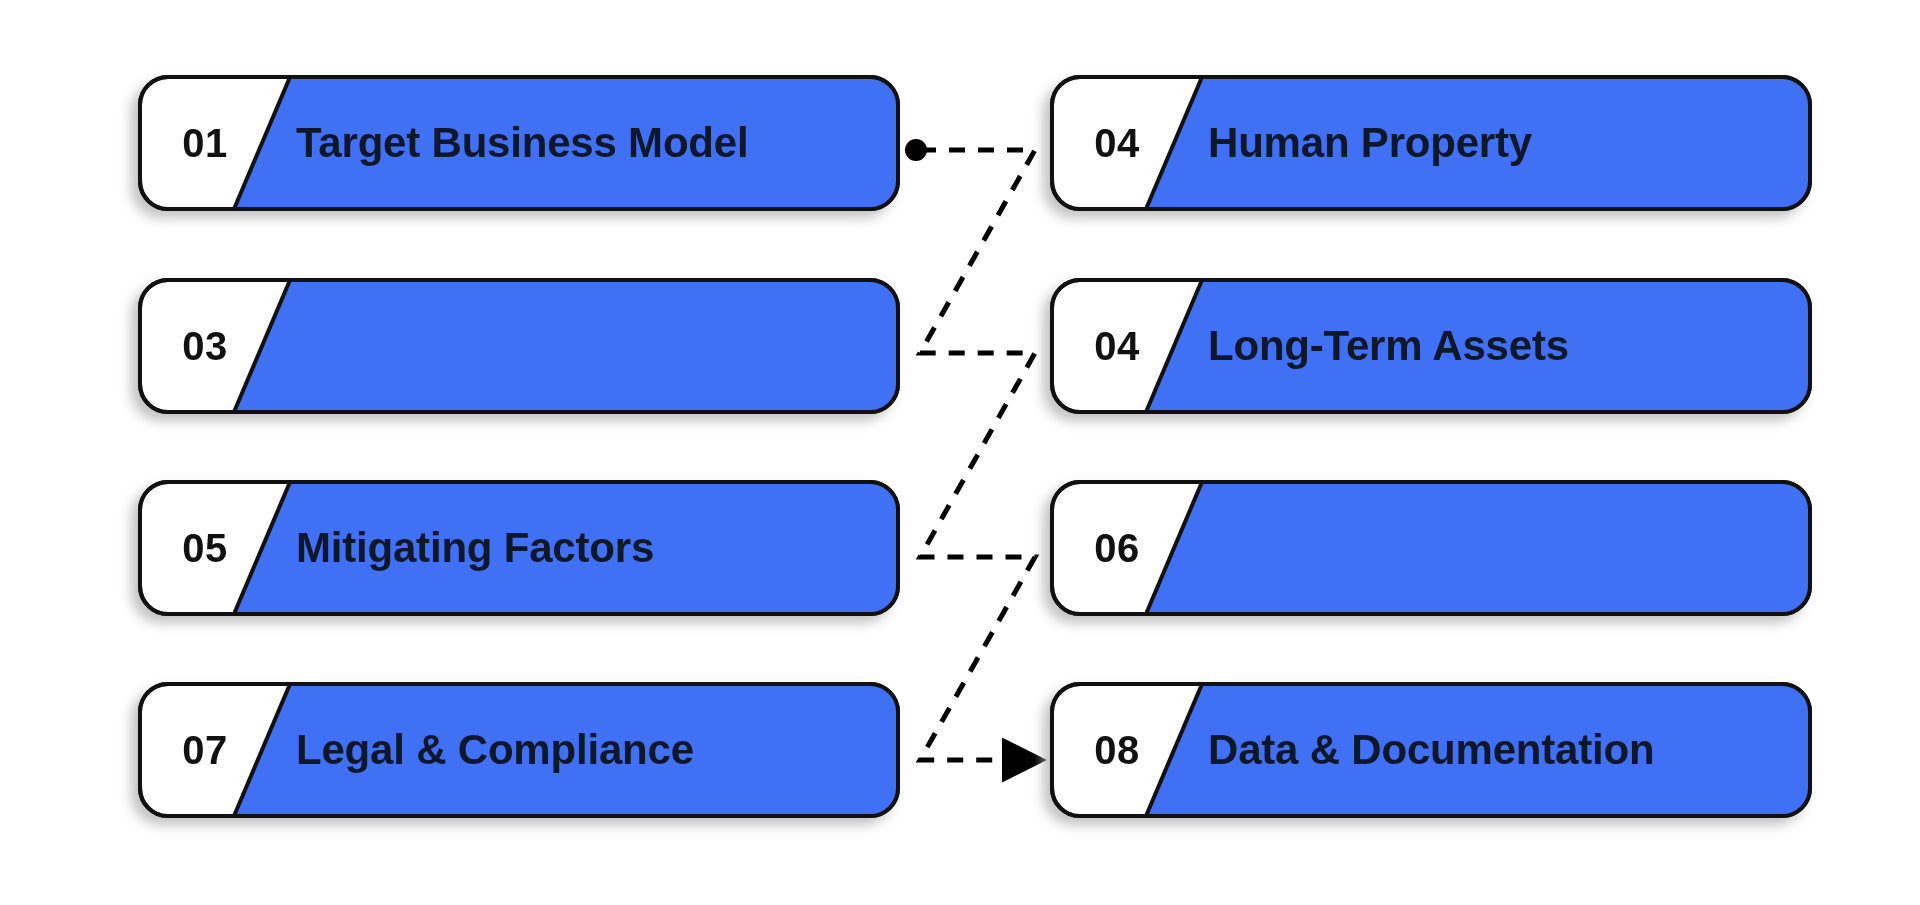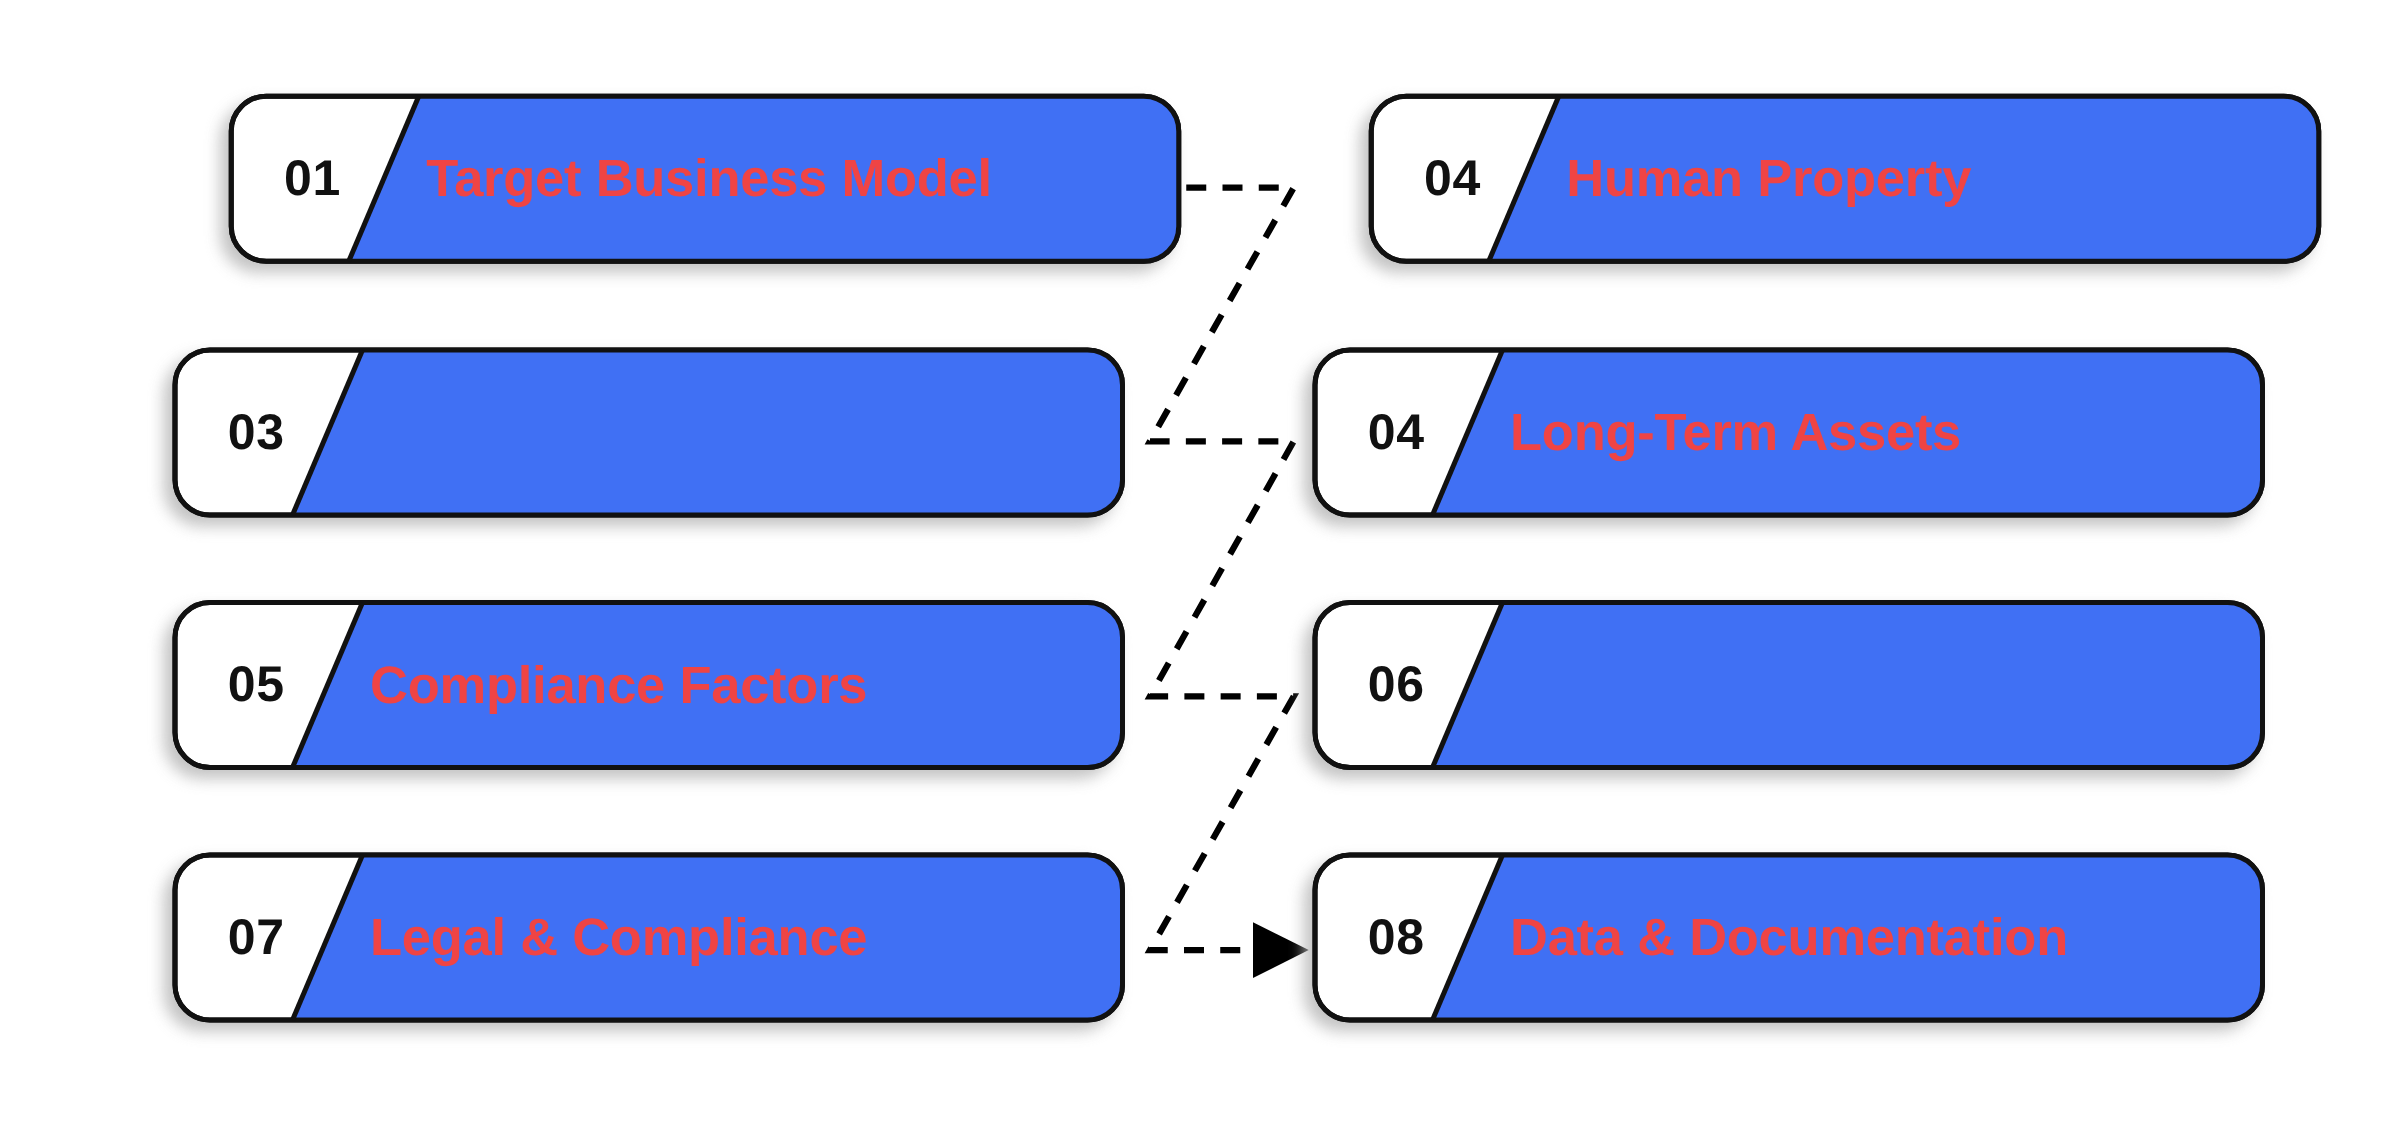--- a/index.html
+++ b/index.html
@@ -80,29 +80,29 @@
     z-index: 3;
     left: 158px;
     top: 0;
     right: 22px;
     height: 136px;
     display: flex;
     align-items: center;
     justify-content: flex-start;
     font-size: 42px;
     font-weight: 700;
-    color: #ef4444;
+    color: #0f172a;
     white-space: nowrap;
     letter-spacing: -0.2px;
   }
 
   
   .col-left  { left: 138px; }
   .col-right { left: 1050px; }
-  .row-1 { top: 75px; margin-left: 45px; }
+  .row-1 { top: 75px; }
   .row-2 { top: 278px; padding-left: 16px; }
   .row-3 { top: 480px; }
   .row-4 { top: 682px; }
 </style>
 </head>
 <body>
 
 <div id="canvas">
 
   <svg id="connector-layer" viewBox="0 0 1920 905" xmlns="http://www.w3.org/2000/svg">
@@ -164,21 +164,21 @@
 
   <div class="pill col-left row-3">
     <div class="pill-shadow"></div>
     <svg class="pill-svg" viewBox="0 0 762 136" preserveAspectRatio="none">
       <path d="M30,2 H732 a28,28 0 0 1 28,28 V106 a28,28 0 0 1 -28,28 H30 A28,28 0 0 1 2,106 V30 A28,28 0 0 1 30,2 Z" fill="#FFFFFF" stroke="#111111" stroke-width="4"></path>
       <path d="M152,2 H732 a28,28 0 0 1 28,28 V106 a28,28 0 0 1 -28,28 H96 Z" fill="#4070F4" stroke="none"></path>
       <path d="M30,2 H732 a28,28 0 0 1 28,28 V106 a28,28 0 0 1 -28,28 H30 A28,28 0 0 1 2,106 V30 A28,28 0 0 1 30,2 Z" fill="none" stroke="#111111" stroke-width="4"></path>
       <line x1="152" y1="2" x2="96" y2="134" stroke="#111111" stroke-width="4"></line>
     </svg>
     <div class="pill-num">05</div>
-    <div class="pill-label">Compliance Factors</div>
+    <div class="pill-label">Mitigating Factors</div>
   </div>
 
   <div class="pill col-right row-3">
     <div class="pill-shadow"></div>
     <svg class="pill-svg" viewBox="0 0 762 136" preserveAspectRatio="none">
       <path d="M30,2 H732 a28,28 0 0 1 28,28 V106 a28,28 0 0 1 -28,28 H30 A28,28 0 0 1 2,106 V30 A28,28 0 0 1 30,2 Z" fill="#FFFFFF" stroke="#111111" stroke-width="4"></path>
       <path d="M152,2 H732 a28,28 0 0 1 28,28 V106 a28,28 0 0 1 -28,28 H96 Z" fill="#4070F4" stroke="none"></path>
       <path d="M30,2 H732 a28,28 0 0 1 28,28 V106 a28,28 0 0 1 -28,28 H30 A28,28 0 0 1 2,106 V30 A28,28 0 0 1 30,2 Z" fill="none" stroke="#111111" stroke-width="4"></path>
       <line x1="152" y1="2" x2="96" y2="134" stroke="#111111" stroke-width="4"></line>
     </svg>

